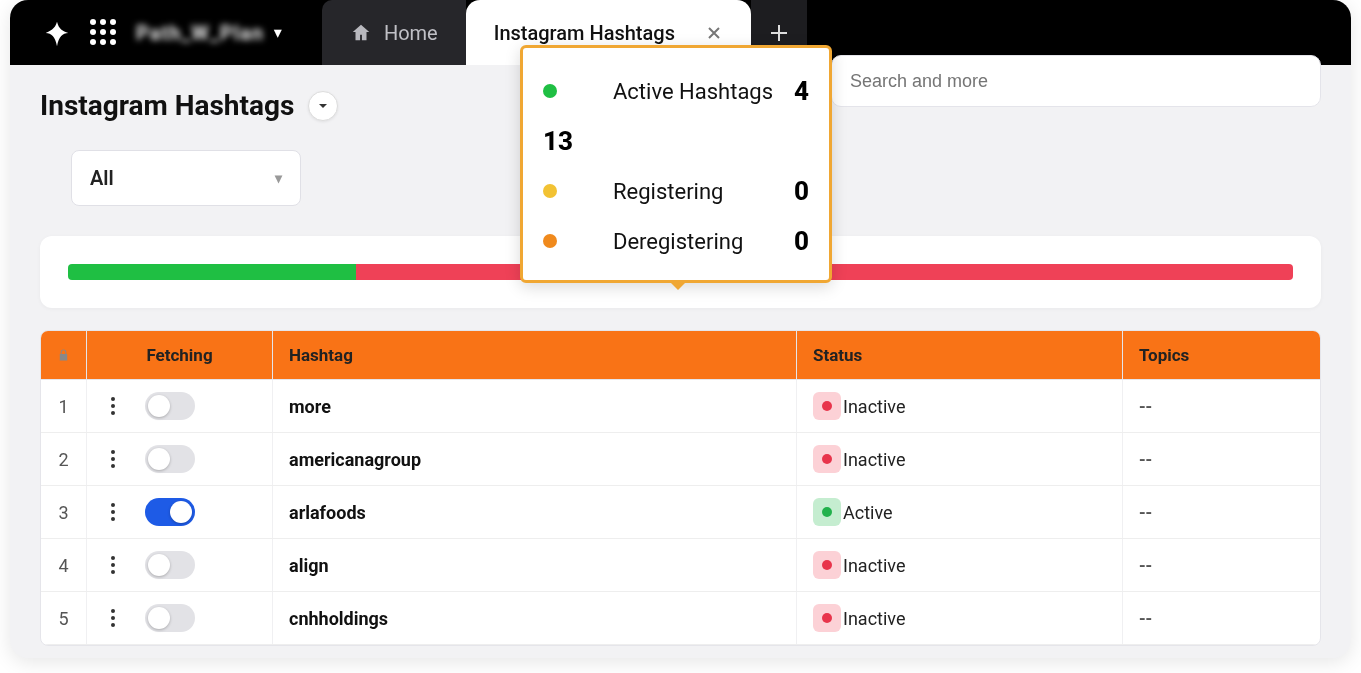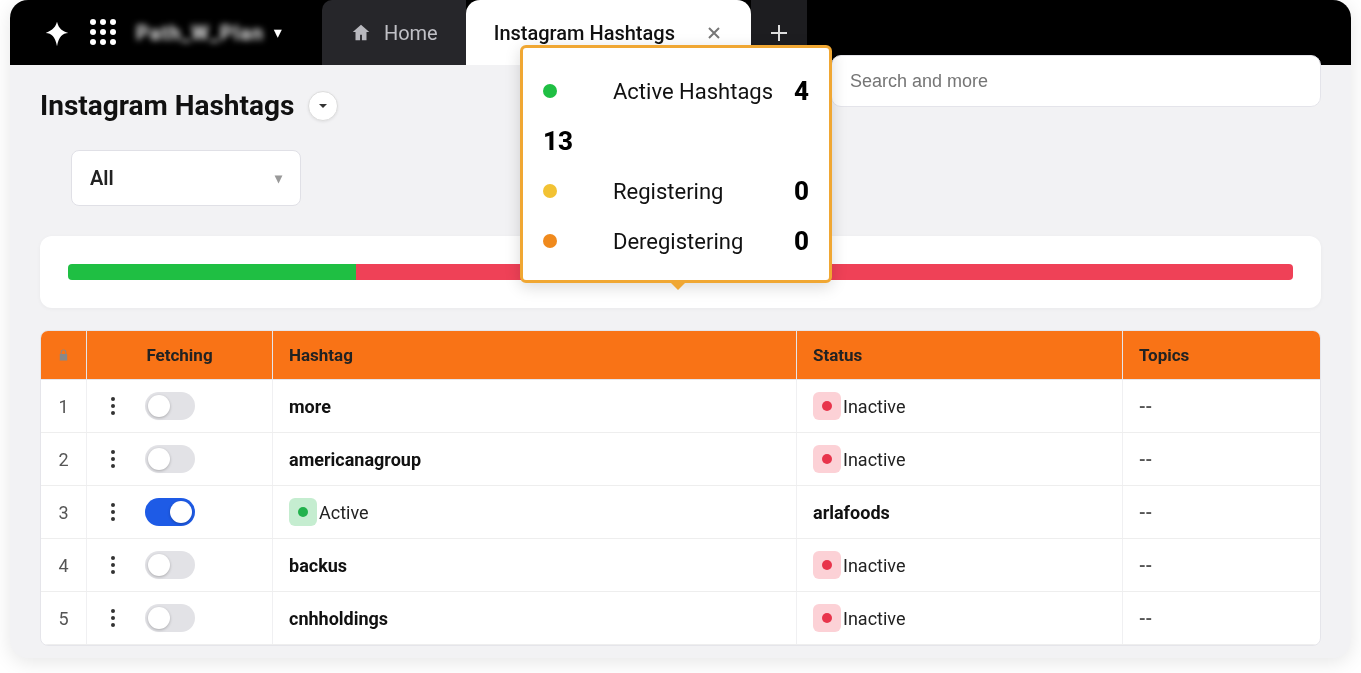--- a/index.html
+++ b/index.html
@@ -243,42 +243,42 @@
             <div class="td fetch">
               <div class="kebab">
                 <span></span>
                 <span></span>
                 <span></span>
               </div>
               <div class="toggle on">
                 <div class="knob"></div>
               </div>
             </div>
+            <div class="td hashtag">arlafoods</div>
             <div class="td status-cell">
               <span class="status-badge active">
                 <span class="status-dot active"></span>
               </span>
               <span class="status-text">Active</span>
             </div>
-            <div class="td hashtag">arlafoods</div>
             <div class="td topics">--</div>
           </div>
           <div class="trow">
             <div class="td idx">4</div>
             <div class="td fetch">
               <div class="kebab">
                 <span></span>
                 <span></span>
                 <span></span>
               </div>
               <div class="toggle ">
                 <div class="knob"></div>
               </div>
             </div>
-            <div class="td hashtag">backus</div>
+            <div class="td hashtag">align</div>
             <div class="td status-cell">
               <span class="status-badge inactive">
                 <span class="status-dot inactive"></span>
               </span>
               <span class="status-text">Inactive</span>
             </div>
             <div class="td topics">--</div>
           </div>
           <div class="trow">
             <div class="td idx">5</div>

